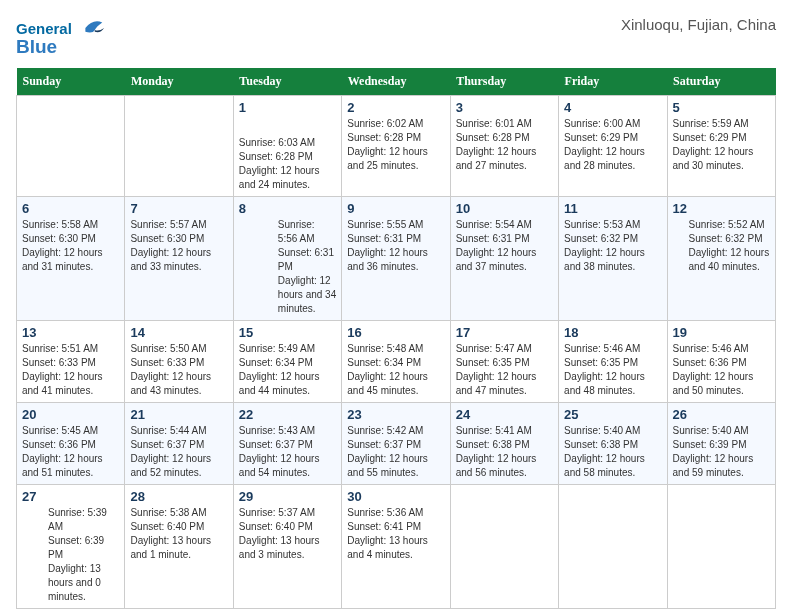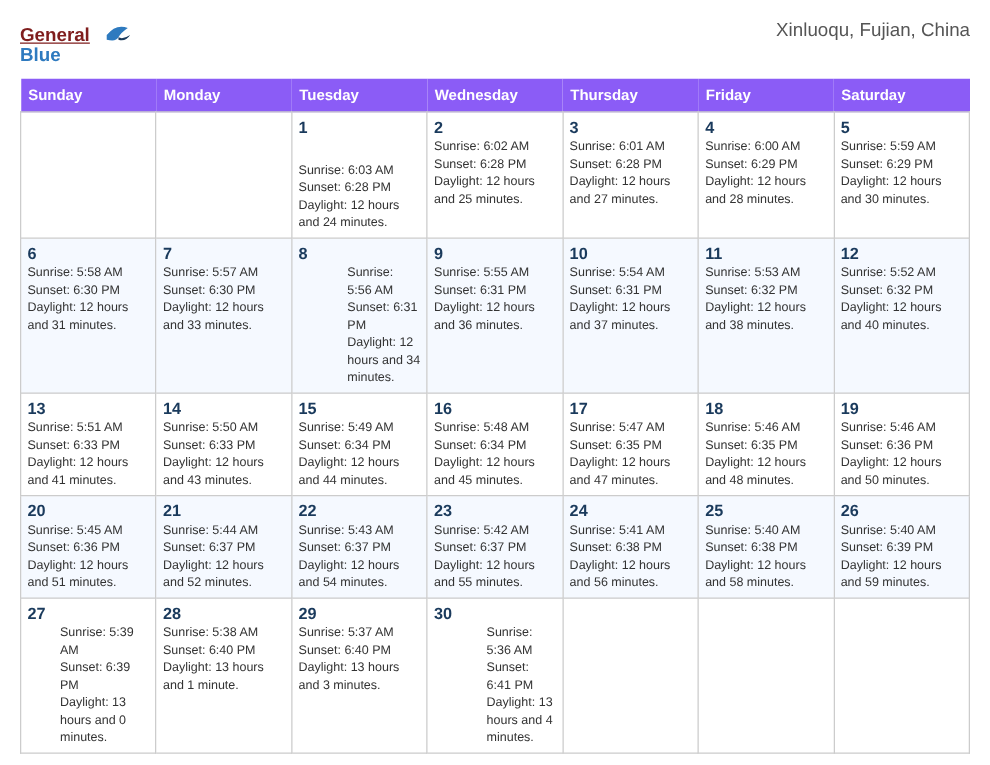--- a/index.html
+++ b/index.html
@@ -60,36 +60,36 @@
       margin-bottom: 2px;
     }
     .day-info {
       font-size: 10px;
       color: #333;
       line-height: 1.4;
     }
     .empty-cell { background: #f9f9f9; }
     tr:nth-child(even) td { background: #f5f9ff; }
     tr:nth-child(odd) td { background: #fff; }
-    .calendar thead tr th { background: #8b5cf6; }
+    .calendar thead tr th { background: #15803d; font-family: Liberation Serif, serif; }
   </style>
 </head>
 <body>
 
 <div class="header-area">
   <div class="logo">
     <div>
       <div style="display:flex;align-items:center;">
-        <span style="font-size:15px;font-weight:bold;color:#7f1d1d;text-decoration:underline;">General</span>
+        <span style="font-size:15px;font-weight:bold;color:#0369a1;">General</span>
         <svg class="logo-icon" viewBox="0 0 32 24" width="32" height="24">
           <path d="M10 12 Q18 2 28 6 Q22 10 20 14 Q18 18 10 16 Z" fill="#2e7abf"></path>
           <path d="M20 14 Q24 16 30 12 Q26 18 20 16 Z" fill="#1a3a5c"></path>
         </svg>
       </div>
-      <div style="font-size:15px;font-weight:bold;color:#2e7abf;margin-top:-4px;">Blue</div>
+      <div style="font-size:19px;font-weight:bold;color:#2e7abf;margin-top:-4px;">Blue</div>
     </div>
   </div>
   <div class="title-area">
     <div class="location">Xinluoqu, Fujian, China</div>
   </div>
 </div>
 
 <table class="calendar">
   <thead>
     <tr>
@@ -169,21 +169,21 @@
 Daylight: 12 hours and 37 minutes.</div>
         </td>
         <td>
           <span class="day-num">11</span>
           <div class="day-info" style="white-space: pre-line;">Sunrise: 5:53 AM
 Sunset: 6:32 PM
 Daylight: 12 hours and 38 minutes.</div>
         </td>
         <td>
           <span class="day-num">12</span>
-          <div class="day-info" style="white-space: pre-line;">Sunrise: 5:52 AM
+          <div class="day-info" style="white-space: pre-line; margin-left: 16px;">Sunrise: 5:52 AM
 Sunset: 6:32 PM
 Daylight: 12 hours and 40 minutes.</div>
         </td>
       </tr>
       <tr>
         <td>
           <span class="day-num">13</span>
           <div class="day-info" style="white-space: pre-line;">Sunrise: 5:51 AM
 Sunset: 6:33 PM
 Daylight: 12 hours and 41 minutes.</div>
@@ -283,21 +283,21 @@
 Daylight: 13 hours and 1 minute.</div>
         </td>
         <td>
           <span class="day-num">29</span>
           <div class="day-info" style="white-space: pre-line;">Sunrise: 5:37 AM
 Sunset: 6:40 PM
 Daylight: 13 hours and 3 minutes.</div>
         </td>
         <td>
           <span class="day-num">30</span>
-          <div class="day-info" style="white-space: pre-line; margin-left: 42px;">Sunrise: 5:36 AM
+          <div class="day-info" style="white-space: pre-line;">Sunrise: 5:36 AM
 Sunset: 6:41 PM
 Daylight: 13 hours and 4 minutes.</div>
         </td>
         <td class="empty-cell"></td>
         <td class="empty-cell"></td>
         <td class="empty-cell"></td>
       </tr>
     </tbody>
 </table>
 

